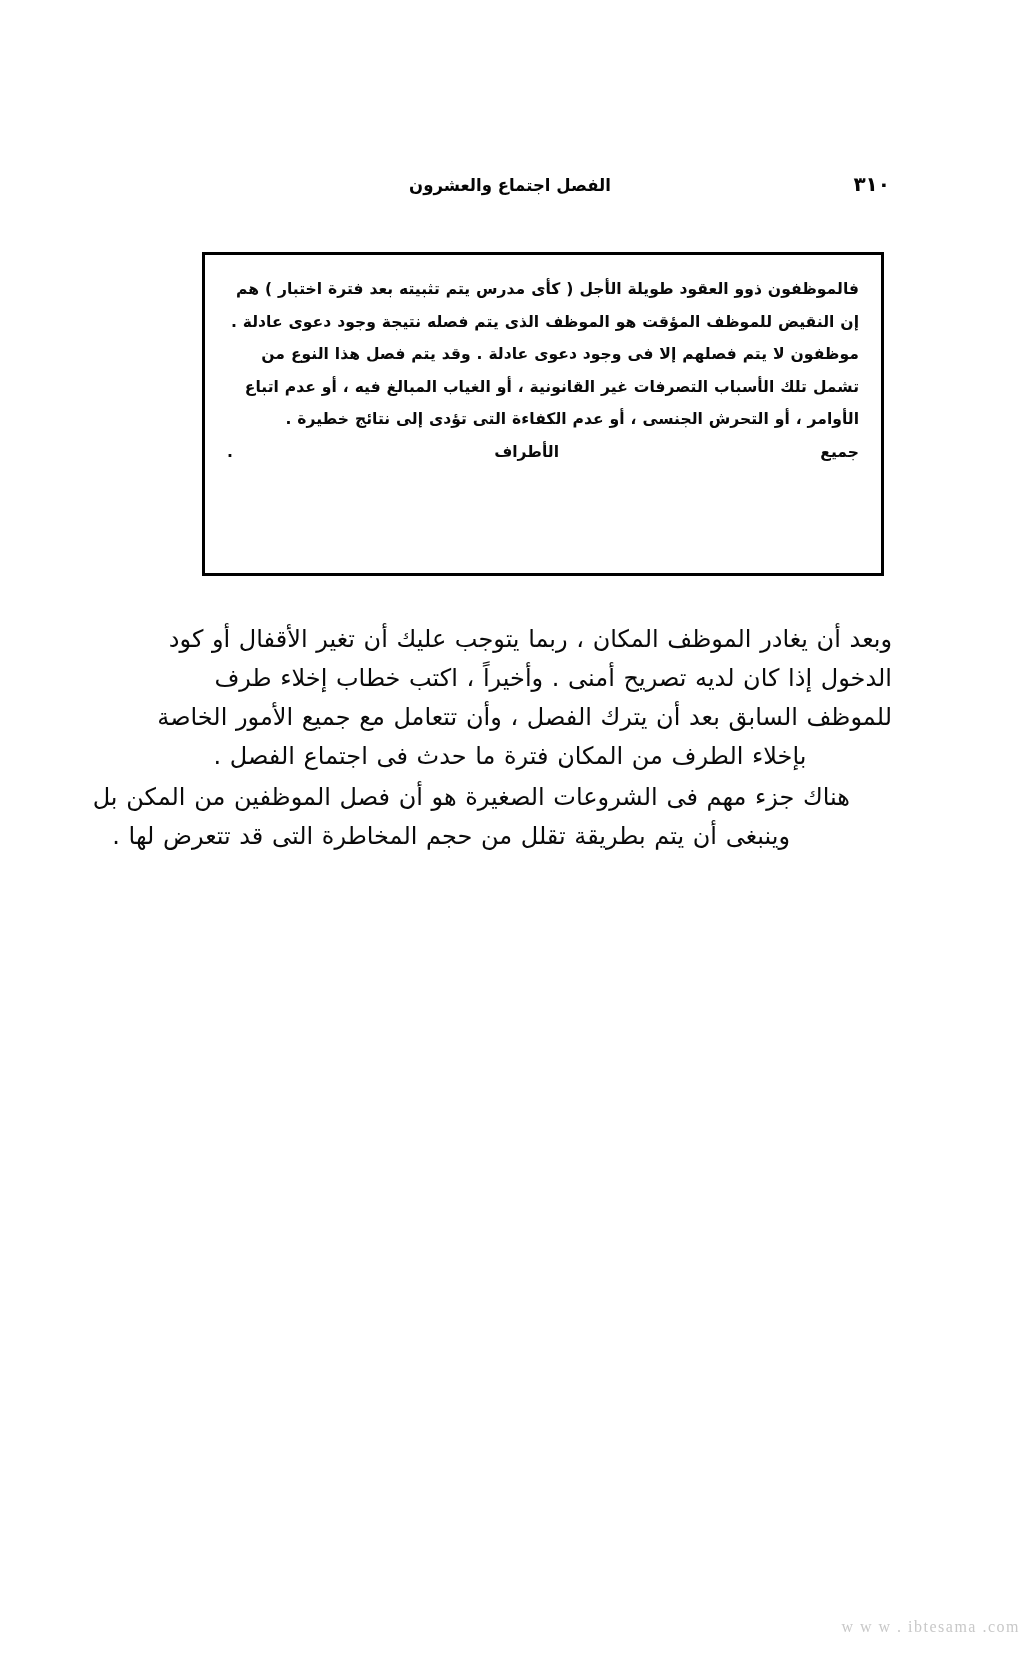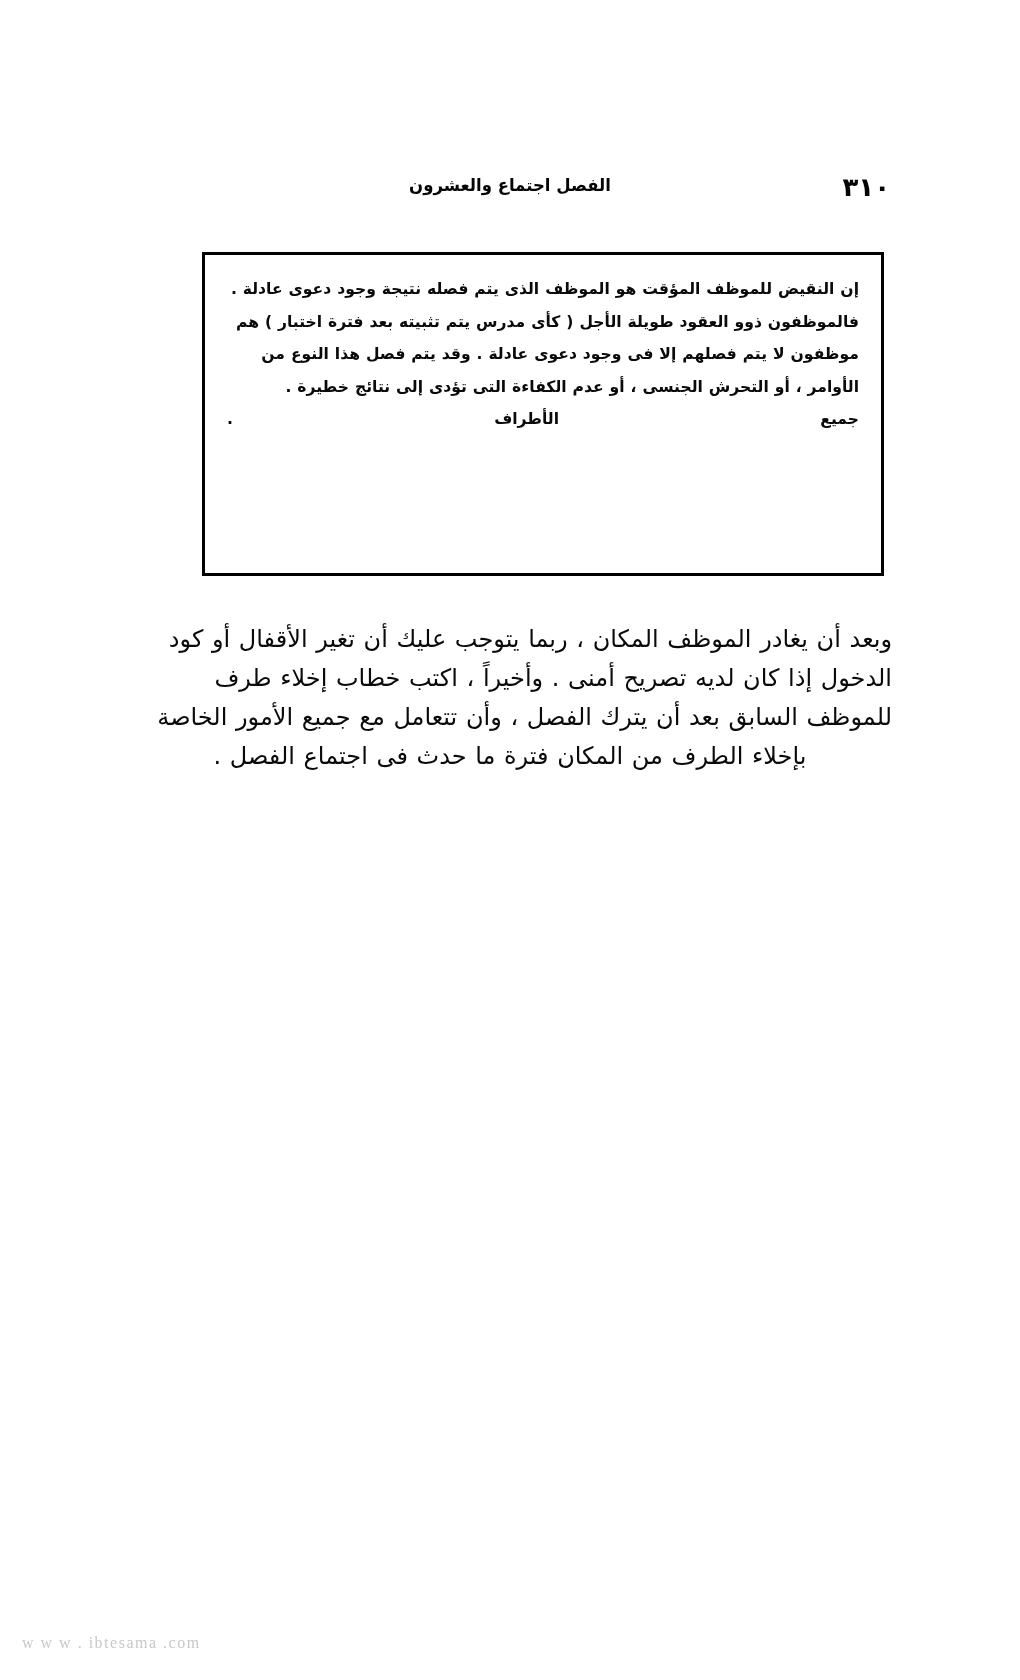--- a/index.html
+++ b/index.html
@@ -42,21 +42,21 @@
     letter-spacing: 0.3px;
     line-height: 1.2;
     color: #050505;
     transform: scaleY(1.05);
   }
 
   .running-head .page-number {
     position: absolute;
     top: 0px;
     right: 0px;
-    font-size: 26px;
+    font-size: 20px;
     font-weight: bold;
     letter-spacing: 1px;
     line-height: 1.2;
     color: #050505;
   }
 
   
   .callout-box {
     position: absolute;
     top: 252px;
@@ -135,53 +135,55 @@
   }
 
   .para .lastline.right-shift {
     text-align: center;
     padding-right: 60px;
   }
 
   
   .watermark {
     position: absolute;
-    bottom: 28px;
+    bottom: 44px;
     left: 0;
     right: 0;
-    text-align: left;
+    text-align: right;
     direction: ltr;
     font-family: "Liberation Serif", "DejaVu Serif", serif;
     font-size: 16px;
     letter-spacing: 1.5px;
     color: #c8c8c8;
     white-space: pre;
-    padding-left: 22px;
   }
 </style>
 </head>
 <body>
 
 <div class="page">
 
   <div class="running-head">
     <div class="chapter-title">الفصل اجتماع والعشرون</div>
     <div class="page-number">٣١٠</div>
   </div>
 
   <div class="callout-box">
     <div class="callout-inner">
       <div class="callout-line stretch">
+        <span>فالموظفون ذوو العقود طويلة الأجل ( كأى مدرس يتم تثبيته بعد فترة اختبار ) هم</span>
+      </div>
+      <div class="callout-line stretch">
         <span>إن النقيض للموظف المؤقت هو الموظف الذى يتم فصله نتيجة وجود دعوى عادلة .</span>
       </div>
       <div class="callout-line stretch">
-        <span>فالموظفون ذوو العقود طويلة الأجل ( كأى مدرس يتم تثبيته بعد فترة اختبار ) هم</span>
-      </div>
-      <div class="callout-line stretch">
         <span>موظفون لا يتم فصلهم إلا فى وجود دعوى عادلة . وقد يتم فصل هذا النوع من</span>
+      </div>
+      <div class="callout-line stretch">
+        <span>تشمل تلك الأسباب التصرفات غير القانونية ، أو الغياب المبالغ فيه ، أو عدم اتباع</span>
       </div>
       <div class="callout-line stretch">
         <span>الأوامر ، أو التحرش الجنسى ، أو عدم الكفاءة التى تؤدى إلى نتائج خطيرة .</span>
       </div>
       <div class="callout-line last">
         <span>جميع الأطراف .</span>
       </div>
     </div>
   </div>
 
@@ -195,18 +197,26 @@
         <span>الدخول إذا كان لديه تصريح أمنى . وأخيراً ، اكتب خطاب إخلاء طرف</span>
       </span>
       <span class="justline">
         <span>للموظف السابق بعد أن يترك الفصل ، وأن تتعامل مع جميع الأمور الخاصة</span>
       </span>
       <span class="lastline right-shift">
         <span>بإخلاء الطرف من المكان فترة ما حدث فى اجتماع الفصل .</span>
       </span>
     </p>
 
+    <p class="para indented">
+      <span class="justline">
+        <span>هناك جزء مهم فى الشروعات الصغيرة هو أن فصل الموظفين من المكن بل</span>
+      </span>
+      <span class="lastline right-shift">
+        <span>وينبغى أن يتم بطريقة تقلل من حجم المخاطرة التى قد تتعرض لها .</span>
+      </span>
+    </p>
 
   </div>
 
   <div class="watermark">w w w . ibtesama .com</div>
 
 </div>
 
 </body></html>

